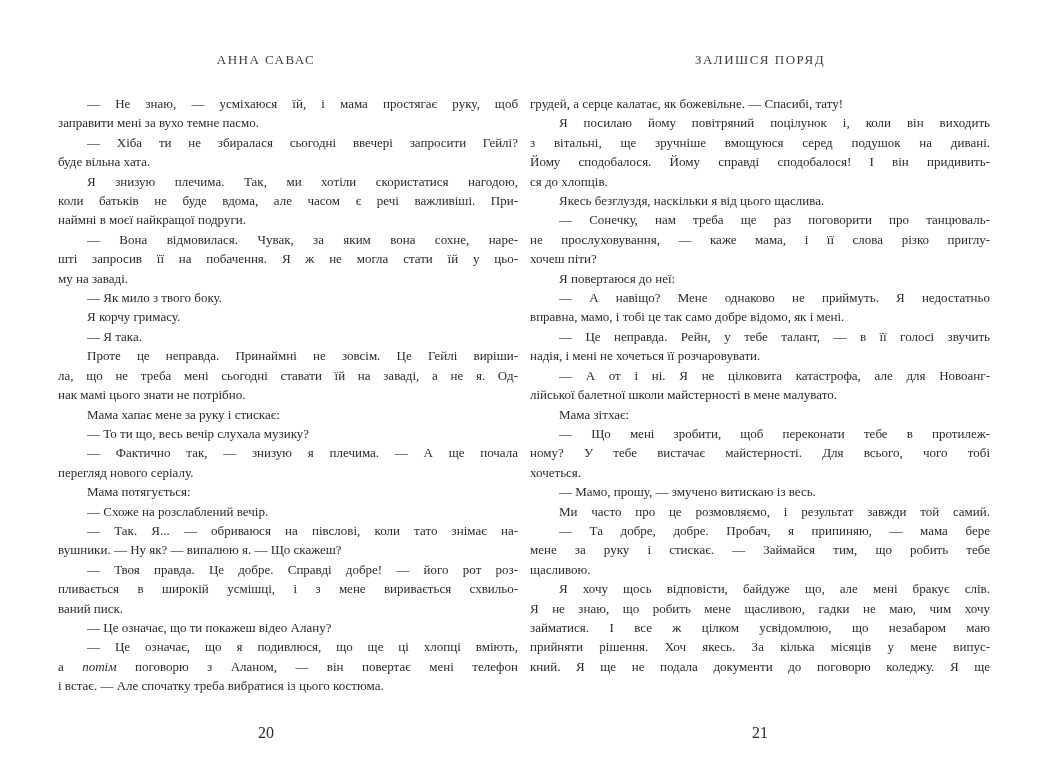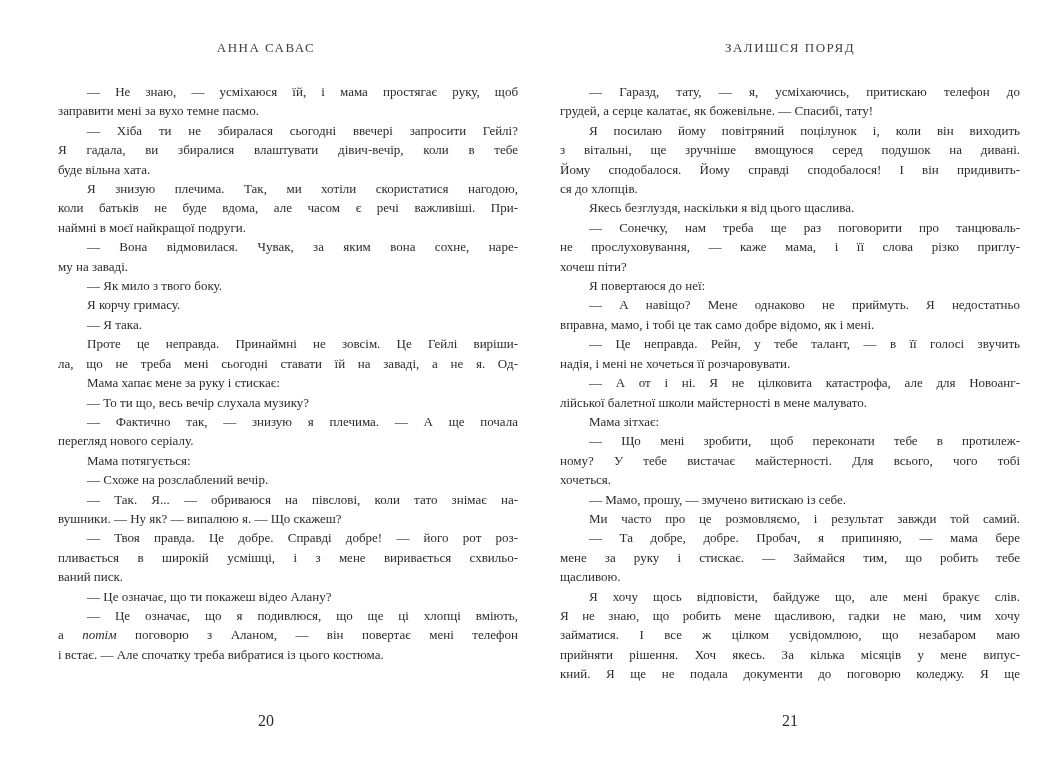--- a/index.html
+++ b/index.html
@@ -8,29 +8,29 @@
     --bg:#ffffff;
   }
   html,body{margin:0;padding:0;}
   body{
     width:1050px;height:760px;
     background:var(--bg);
     font-family:"Liberation Serif","DejaVu Serif",serif;
     position:relative;
     overflow:hidden;
   }
-  .spread{position:absolute;inset:0;}
+  .spread{position:absolute;inset:0;margin-top:12px;}
   .page{
     position:absolute;
     top:40px;
     width:460px;
     height:700px;
   }
   .page-left{left:58px;}
-  .page-right{left:560px;}
+  .page-right{left:530px;}
   .running-head{
     text-align:center;
     font-size:13px;
     line-height:15px;
     letter-spacing:1.5px;
     color:var(--header);
     white-space:nowrap;
   }
   .page-left .running-head{transform:translateX(-22px);}
   .page-text{
@@ -63,32 +63,33 @@
 <body>
 
 <div class="spread">
 
   <div class="page page-left">
     <div class="running-head">АННА САВАС</div>
     <div class="page-text">
         <div class="line indent jst"><span>— Не знаю, — усміхаюся їй, і мама простягає руку, щоб</span></div>
         <div class="line"><span>заправити мені за вухо темне пасмо.</span></div>
         <div class="line indent jst"><span>— Хіба ти не збиралася сьогодні ввечері запросити Гейлі?</span></div>
-        <div class="line jst"><span>Я гадала, ви збиралися влаштувати дівич-вечір, коли в тебе</span></div>
         <div class="line"><span>буде вільна хата.</span></div>
         <div class="line indent jst"><span>Я знизую плечима. Так, ми хотіли скористатися нагодою,</span></div>
         <div class="line jst"><span>коли батьків не буде вдома, але часом є речі важливіші. При-</span></div>
         <div class="line"><span>наймні в моєї найкращої подруги.</span></div>
         <div class="line indent jst"><span>— Вона відмовилася. Чувак, за яким вона сохне, наре-</span></div>
+        <div class="line jst"><span>шті запросив її на побачення. Я ж не могла стати їй у цьо-</span></div>
         <div class="line"><span>му на заваді.</span></div>
         <div class="line indent"><span>— Як мило з твого боку.</span></div>
         <div class="line indent"><span>Я корчу гримасу.</span></div>
         <div class="line indent"><span>— Я така.</span></div>
         <div class="line indent jst"><span>Проте це неправда. Принаймні не зовсім. Це Гейлі виріши-</span></div>
         <div class="line jst"><span>ла, що не треба мені сьогодні ставати їй на заваді, а не я. Од-</span></div>
+        <div class="line"><span>нак мамі цього знати не потрібно.</span></div>
         <div class="line indent"><span>Мама хапає мене за руку і стискає:</span></div>
         <div class="line indent"><span>— То ти що, весь вечір слухала музику?</span></div>
         <div class="line indent jst"><span>— Фактично так, — знизую я плечима. — А ще почала</span></div>
         <div class="line"><span>перегляд нового серіалу.</span></div>
         <div class="line indent"><span>Мама потягується:</span></div>
         <div class="line indent"><span>— Схоже на розслаблений вечір.</span></div>
         <div class="line indent jst"><span>— Так. Я... — обриваюся на півслові, коли тато знімає на-</span></div>
         <div class="line"><span>вушники. — Ну як? — випалюю я. — Що скажеш?</span></div>
         <div class="line indent jst"><span>— Твоя правда. Це добре. Справді добре! — його рот роз-</span></div>
         <div class="line jst"><span>пливається в широкій усмішці, і з мене виривається схвильо-</span></div>
@@ -97,42 +98,41 @@
         <div class="line indent jst"><span>— Це означає, що я подивлюся, що ще ці хлопці вміють,</span></div>
         <div class="line jst"><span>а </span><i>потім</i><span> поговорю з Аланом, — він повертає мені телефон</span></div>
         <div class="line"><span>і встає. — Але спочатку треба вибратися із цього костюма.</span></div>
       </div>
     <div class="page-number">20</div>
   </div>
 
   <div class="page page-right">
     <div class="running-head">ЗАЛИШСЯ ПОРЯД</div>
     <div class="page-text">
-        <div class="line indent jst"><span>— Гаразд, тату, — я, усміхаючись, притискаю телефон до</span></div>
         <div class="line"><span>грудей, а серце калатає, як божевільне. — Спасибі, тату!</span></div>
         <div class="line indent jst"><span>Я посилаю йому повітряний поцілунок і, коли він виходить</span></div>
         <div class="line jst"><span>з вітальні, ще зручніше вмощуюся серед подушок на дивані.</span></div>
         <div class="line jst"><span>Йому сподобалося. Йому справді сподобалося! І він придивить-</span></div>
         <div class="line"><span>ся до хлопців.</span></div>
         <div class="line indent"><span>Якесь безглуздя, наскільки я від цього щаслива.</span></div>
         <div class="line indent jst"><span>— Сонечку, нам треба ще раз поговорити про танцюваль-</span></div>
         <div class="line jst"><span>не прослуховування, — каже мама, і її слова різко приглу-</span></div>
         <div class="line"><span>хочеш піти?</span></div>
         <div class="line indent"><span>Я повертаюся до неї:</span></div>
         <div class="line indent jst"><span>— А навіщо? Мене однаково не приймуть. Я недостатньо</span></div>
         <div class="line"><span>вправна, мамо, і тобі це так само добре відомо, як і мені.</span></div>
         <div class="line indent jst"><span>— Це неправда. Рейн, у тебе талант, — в її голосі звучить</span></div>
         <div class="line"><span>надія, і мені не хочеться її розчаровувати.</span></div>
         <div class="line indent jst"><span>— А от і ні. Я не цілковита катастрофа, але для Новоанг-</span></div>
         <div class="line"><span>лійської балетної школи майстерності в мене малувато.</span></div>
         <div class="line indent"><span>Мама зітхає:</span></div>
         <div class="line indent jst"><span>— Що мені зробити, щоб переконати тебе в протилеж-</span></div>
         <div class="line jst"><span>ному? У тебе вистачає майстерності. Для всього, чого тобі</span></div>
         <div class="line"><span>хочеться.</span></div>
-        <div class="line indent"><span>— Мамо, прошу, — змучено витискаю із себе.</span></div>
+        <div class="line indent"><span>— Мамо, прошу, — змучено витискаю із весь.</span></div>
         <div class="line indent jst"><span>Ми часто про це розмовляємо, і результат завжди той самий.</span></div>
         <div class="line indent jst"><span>— Та добре, добре. Пробач, я припиняю, — мама бере</span></div>
         <div class="line jst"><span>мене за руку і стискає. — Займайся тим, що робить тебе</span></div>
         <div class="line"><span>щасливою.</span></div>
         <div class="line indent jst"><span>Я хочу щось відповісти, байдуже що, але мені бракує слів.</span></div>
         <div class="line jst"><span>Я не знаю, що робить мене щасливою, гадки не маю, чим хочу</span></div>
         <div class="line jst"><span>займатися. І все ж цілком усвідомлюю, що незабаром маю</span></div>
         <div class="line jst"><span>прийняти рішення. Хоч якесь. За кілька місяців у мене випус-</span></div>
         <div class="line jst"><span>кний. Я ще не подала документи до поговорю коледжу. Я ще</span></div>
       </div>

